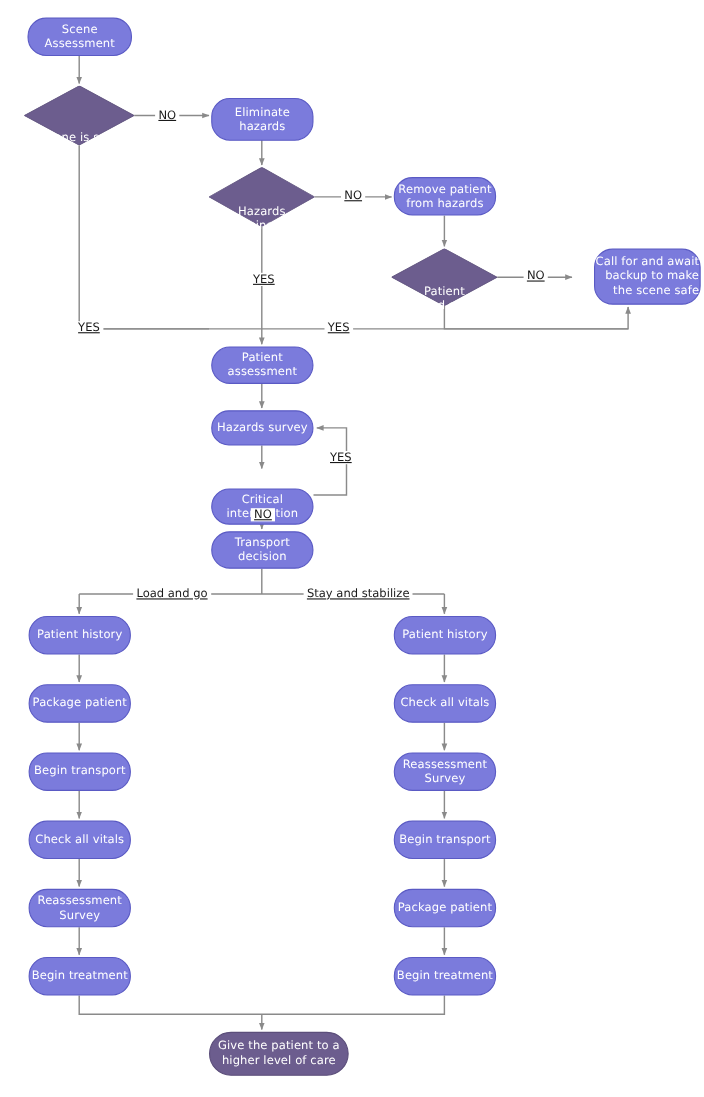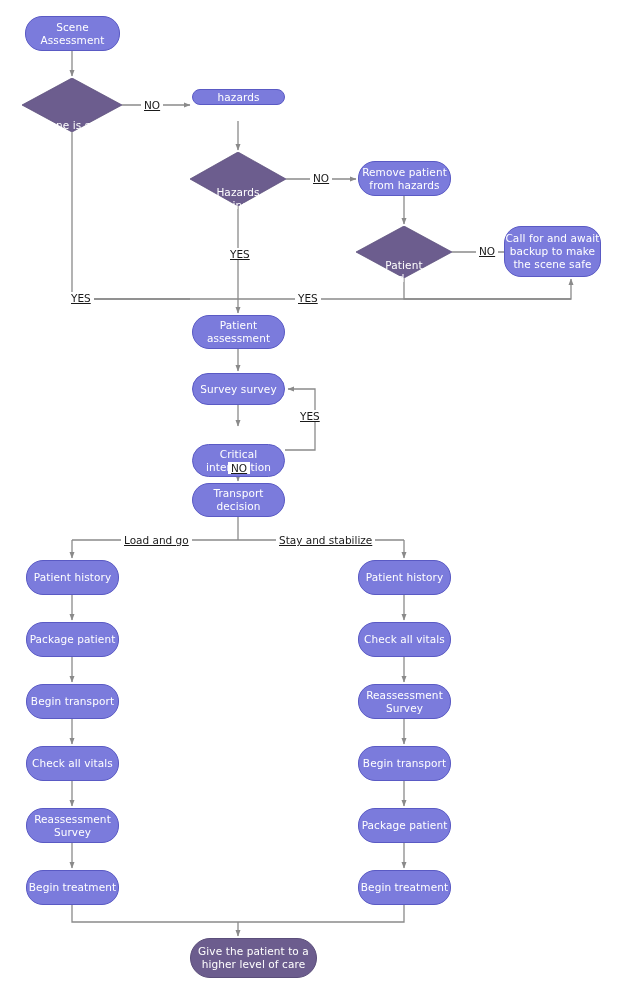--- a/index.html
+++ b/index.html
@@ -141,37 +141,37 @@
       <path d="M238,922 L238,936" marker-end="url(#arrow)"></path>
     </g>
   </svg>
 
   <div id="nodes-layer">
       <div class="node process" style="left: 25px; top: 16px; width: 95px; height: 35px;"><span>Scene
 Assessment</span></div>
       <div class="node decision" style="left: 22px; top: 78px; width: 100px; height: 54px;"><svg class="dshape" viewBox="0 0 100 100" preserveAspectRatio="none">
           <polygon points="50,0 100,50 50,100 0,50" fill="#6c5d8e" stroke="#5b4e7a" stroke-width="1"></polygon>
         </svg><span class="dlabel">Scene is safe</span></div>
-      <div class="node process" style="left: 192px; top: 89px; width: 93px; height: 16px; align-items: flex-end;"><span>Eliminate hazards</span></div>
+      <div class="node process" style="left: 192px; top: 89px; width: 93px; height: 39px;"><span>Eliminate hazards</span></div>
       <div class="node decision" style="left: 190px; top: 152px; width: 96px; height: 54px;"><svg class="dshape" viewBox="0 0 100 100" preserveAspectRatio="none">
           <polygon points="50,0 100,50 50,100 0,50" fill="#6c5d8e" stroke="#5b4e7a" stroke-width="1"></polygon>
         </svg><span class="dlabel">Hazards
 eliminated</span></div>
       <div class="node process" style="left: 358px; top: 161px; width: 93px; height: 35px;"><span>Remove patient
 from hazards</span></div>
       <div class="node decision" style="left: 356px; top: 226px; width: 96px; height: 52px;"><svg class="dshape" viewBox="0 0 100 100" preserveAspectRatio="none">
           <polygon points="50,0 100,50 50,100 0,50" fill="#6c5d8e" stroke="#5b4e7a" stroke-width="1"></polygon>
         </svg><span class="dlabel">Patient
 moved safely</span></div>
-      <div class="node process" style="left: 504px; top: 226px; width: 97px; height: 51px;"><span>Call for and await
+      <div class="node process" style="left: 540px; top: 226px; width: 97px; height: 51px; text-align: right;"><span>Call for and await
 backup to make
 the scene safe</span></div>
       <div class="node process" style="left: 192px; top: 315px; width: 93px; height: 34px;"><span>Patient
 assessment</span></div>
-      <div class="node process" style="left: 192px; top: 373px; width: 93px; height: 32px;"><span>Survey survey</span></div>
+      <div class="node process" style="left: 192px; top: 373px; width: 93px; height: 32px;"><span>Hazards survey</span></div>
       <div class="node process" style="left: 192px; top: 444px; width: 93px; height: 33px;"><span>Critical
 intervention</span></div>
       <div class="node process" style="left: 192px; top: 483px; width: 93px; height: 34px;"><span>Transport
 decision</span></div>
       <div class="node process" style="left: 26px; top: 560px; width: 93px; height: 35px;"><span>Patient history</span></div>
       <div class="node process" style="left: 26px; top: 622px; width: 93px; height: 35px;"><span>Package patient</span></div>
       <div class="node process" style="left: 26px; top: 684px; width: 93px; height: 35px;"><span>Begin transport</span></div>
       <div class="node process" style="left: 26px; top: 746px; width: 93px; height: 35px;"><span>Check all vitals</span></div>
       <div class="node process" style="left: 26px; top: 808px; width: 93px; height: 35px;"><span>Reassessment
 Survey</span></div>

